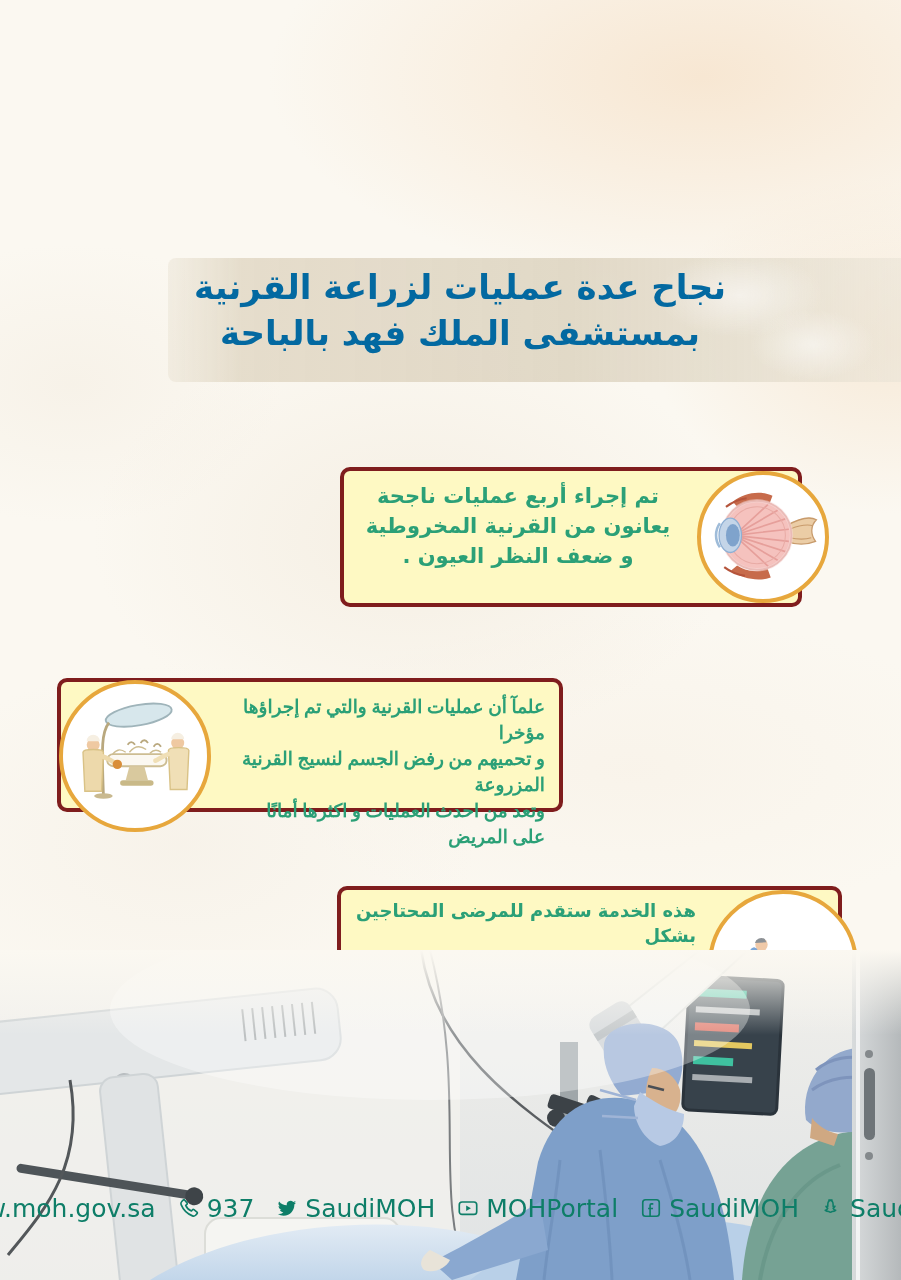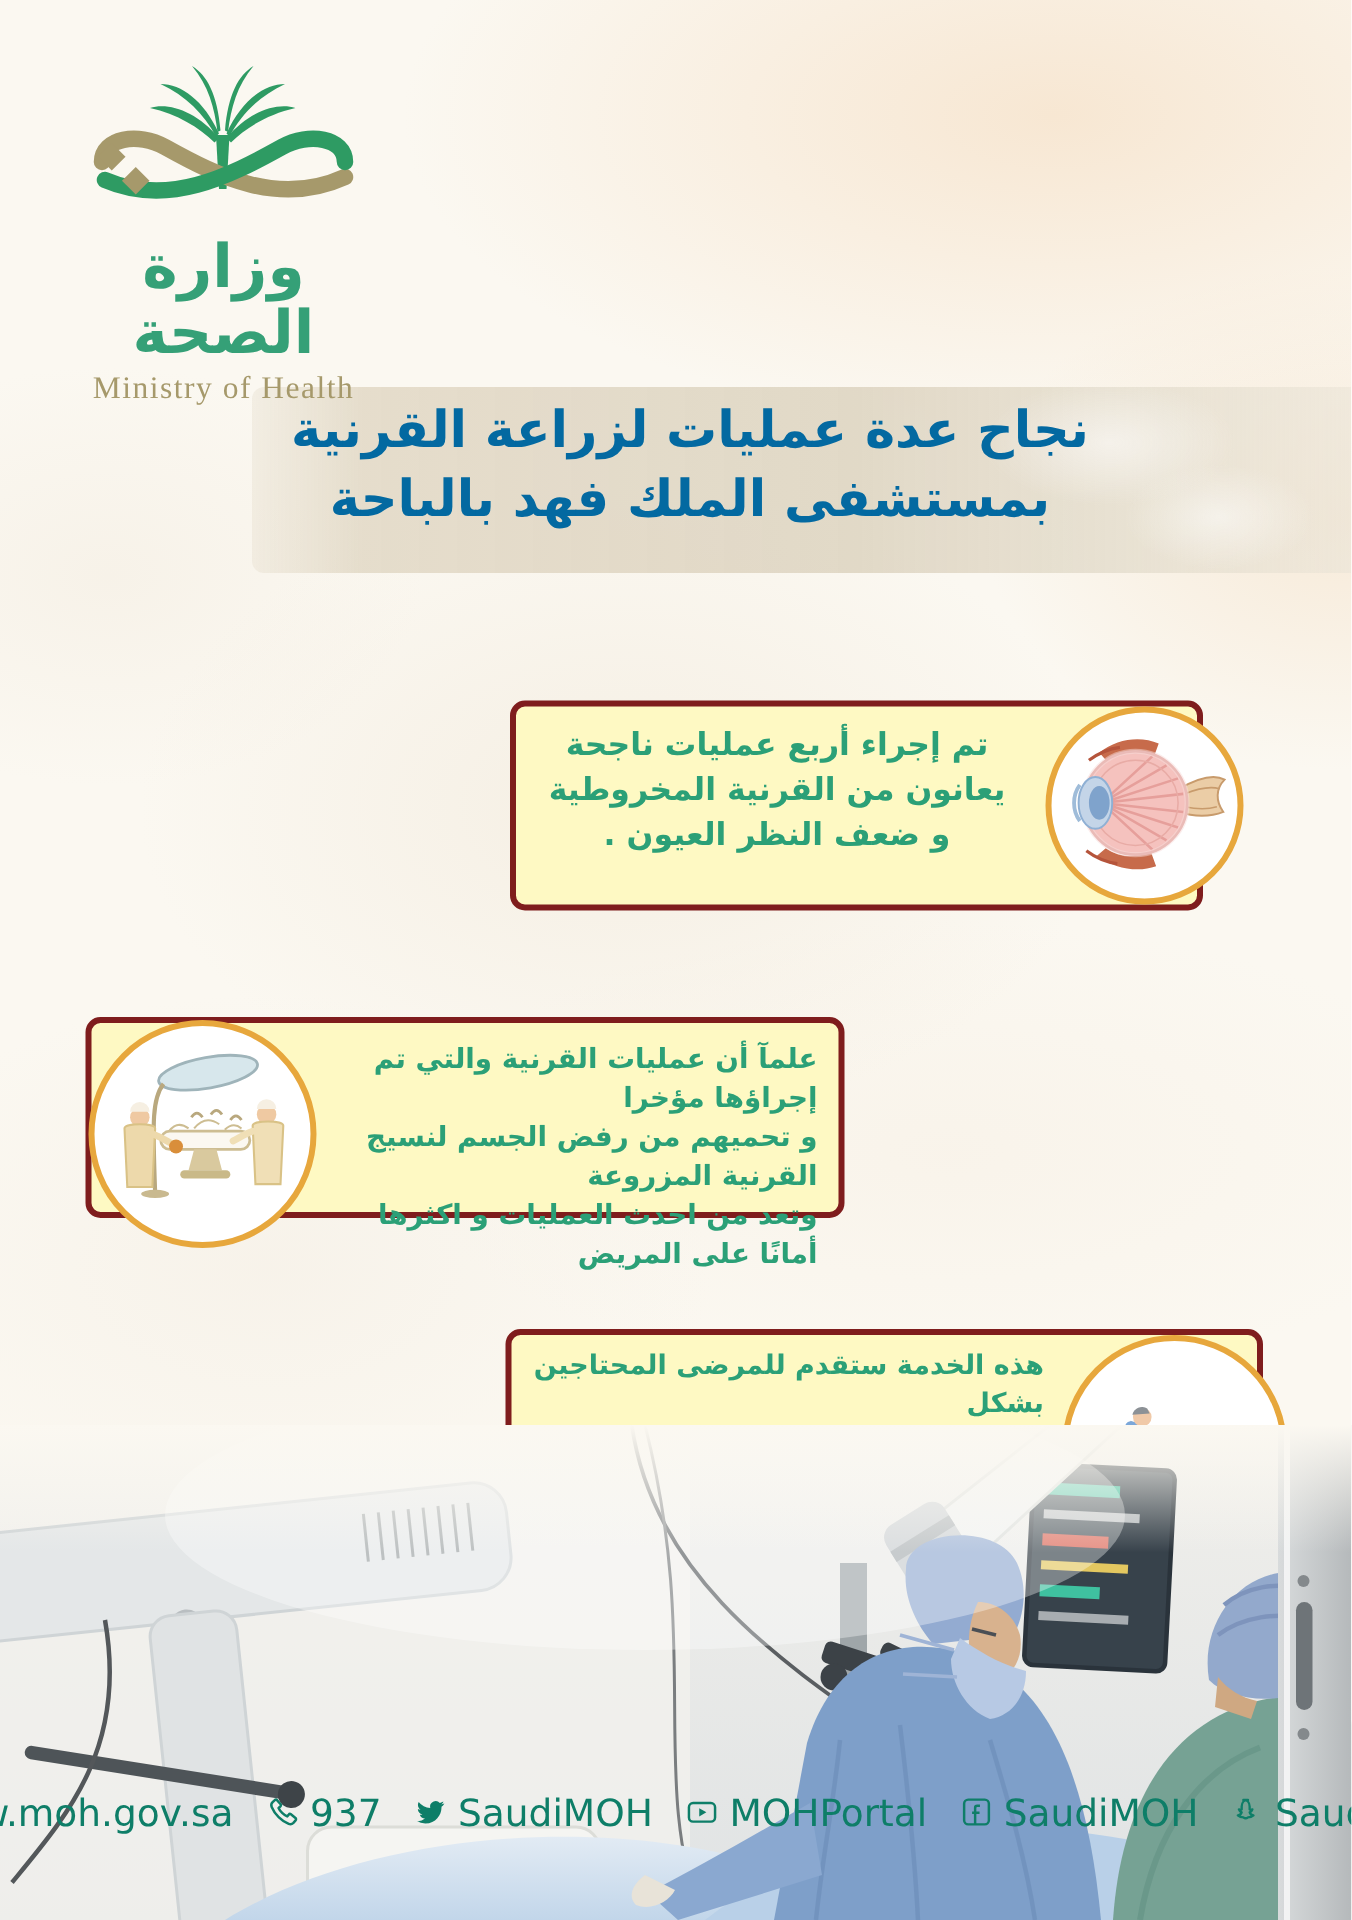--- a/index.html
+++ b/index.html
@@ -59,46 +59,20 @@
   .sep{width:1.5px;height:24px;background:rgba(14,126,104,.85);}
 </style>
 </head>
 <body>
 
 <div class="page">
 
   <div class="watercolor"></div>
   <div class="title-band"></div>
 
-  <div class="logo">
-    <svg width="218" height="116" viewBox="0 0 218 116">
-
-      <g fill="#2E9B63">
-        <path d="M106 58 C91 40 72 34 60 38 C78 42 93 51 103 61 Z"></path>
-        <path d="M106 55 C96 33 81 22 67 22 C84 30 96 42 104 57 Z"></path>
-        <path d="M107 53 C105 29 98 16 88 10 C99 23 103 38 105 54 Z"></path>
-        <path d="M110 53 C112 29 119 16 129 10 C118 23 114 38 112 54 Z"></path>
-        <path d="M111 55 C121 33 136 22 150 22 C133 30 121 42 113 57 Z"></path>
-        <path d="M111 58 C126 40 145 34 157 38 C139 42 124 51 114 61 Z"></path>
-        <path d="M104 56 L113 56 L111 92 L106 92 Z"></path>
-      </g>
-
-      <g fill="none" stroke-linecap="round">
-        <path d="M28 74 C28 58 52 54 70 64 C106 84 146 104 190 84" stroke="#A6996B" stroke-width="11"></path>
-        <path d="M190 74 C190 58 166 54 148 64 C112 84 72 104 30 86" stroke="#2E9B63" stroke-width="11"></path>
-      </g>
-
-      <g fill="#A6996B">
-        <rect x="28" y="64" width="13" height="13" transform="rotate(45 34.5 70.5)"></rect>
-        <rect x="44" y="80" width="13" height="13" transform="rotate(45 50.5 86.5)"></rect>
-      </g>
-    </svg>
-    <div class="logo-ar" dir="rtl">وزارة الصحة</div>
-    <div class="logo-en">Ministry of Health</div>
-  </div>
 
   <div class="title" dir="rtl">
     <div>نجاح عدة عمليات لزراعة القرنية</div>
     <div>بمستشفى الملك فهد بالباحة</div>
   </div>
 
   <div class="card" style="left:340px;top:467px;width:462px;height:140px;">
     <div class="card-text c1-text" dir="rtl">
       <div>تم إجراء أربع عمليات ناجحة</div>
       <div>يعانون من القرنية المخروطية</div>
@@ -117,21 +91,21 @@
       <circle cx="58" cy="63" r="40" fill="#F5C2BE" stroke="#DC9B94" stroke-width="2"></circle>
       <path d="M32 63 L71 27 M32 63 L82 34 M32 63 L91 44 M32 63 L95 56 M32 63 L95 70 M32 63 L91 82 M32 63 L82 92 M32 63 L71 99" stroke="#E49A95" stroke-width="2" opacity=".85"></path>
       <circle cx="58" cy="63" r="33" fill="none" stroke="#E8ABA5" stroke-width="1.2"></circle>
       <circle cx="58" cy="63" r="40" fill="none" stroke="#F8DCD9" stroke-width="4" opacity=".5"></circle>
       <ellipse cx="27" cy="63" rx="13" ry="20" fill="#C4D5E8" stroke="#8FB0D4" stroke-width="1.5"></ellipse>
       <ellipse cx="30" cy="63" rx="8" ry="13" fill="#7FA3CC"></ellipse>
       <path d="M15 49 C9 57 9 69 15 77" stroke="#9FBCD9" stroke-width="3" fill="none"></path>
     </svg>
   </div>
 
-  <div class="card" style="left:57px;top:678px;width:506px;height:134px;">
+  <div class="card" style="left:57px;top:678px;width:506px;height:134px;font-family:Liberation Serif, serif;">
     <div class="card-text c2-text" dir="rtl">
       <div>علمآ أن عمليات القرنية والتي تم إجراؤها مؤخرا</div>
       <div>و تحميهم من رفض الجسم لنسيج القرنية المزروعة</div>
       <div>وتعد من احدث العمليات و اكثرها أمانًا على المريض</div>
     </div>
   </div>
   <div class="card-circle" style="left:59px;top:680px;width:152px;height:152px;">
     <svg width="130" height="130" viewBox="0 0 140 140">
       <ellipse cx="74" cy="26" rx="36" ry="11" fill="#D7E7EC" stroke="#9FB4BA" stroke-width="2" transform="rotate(-10 74 26)"></ellipse>
       <path d="M42 34 C34 44 34 60 36 112" stroke="#B9A87E" stroke-width="3" fill="none"></path>

